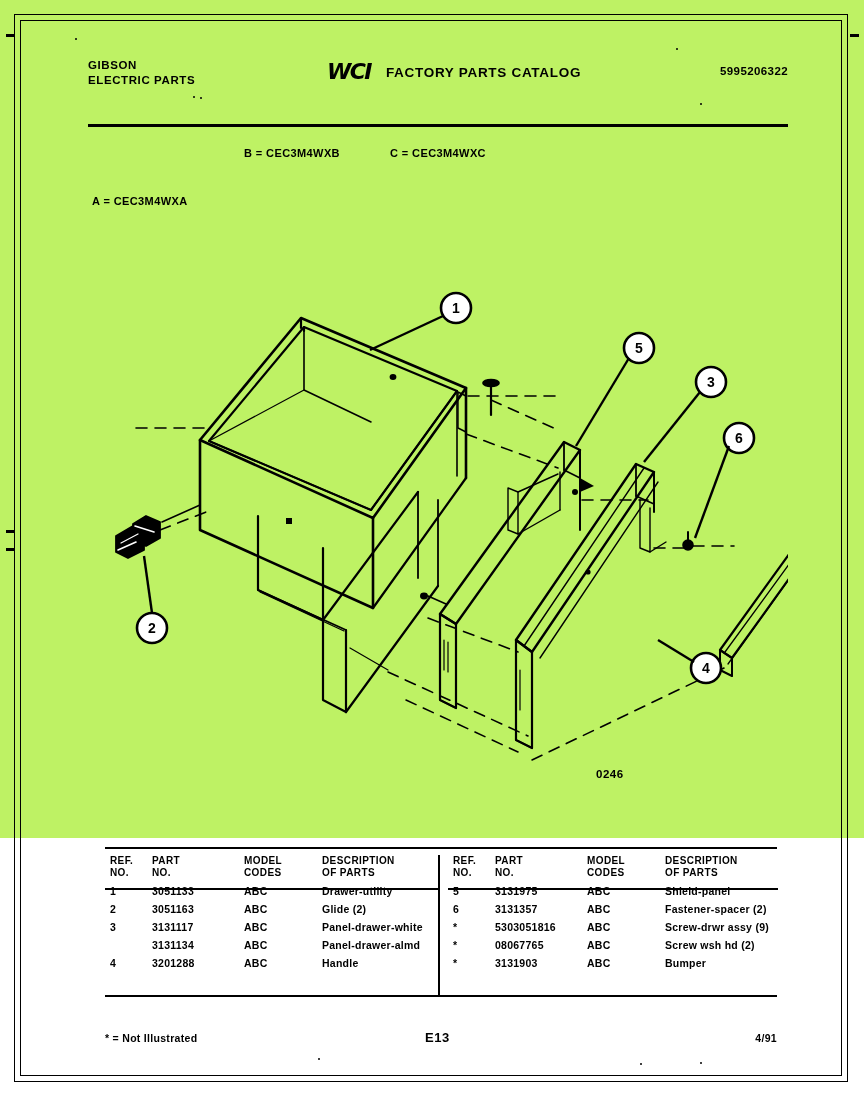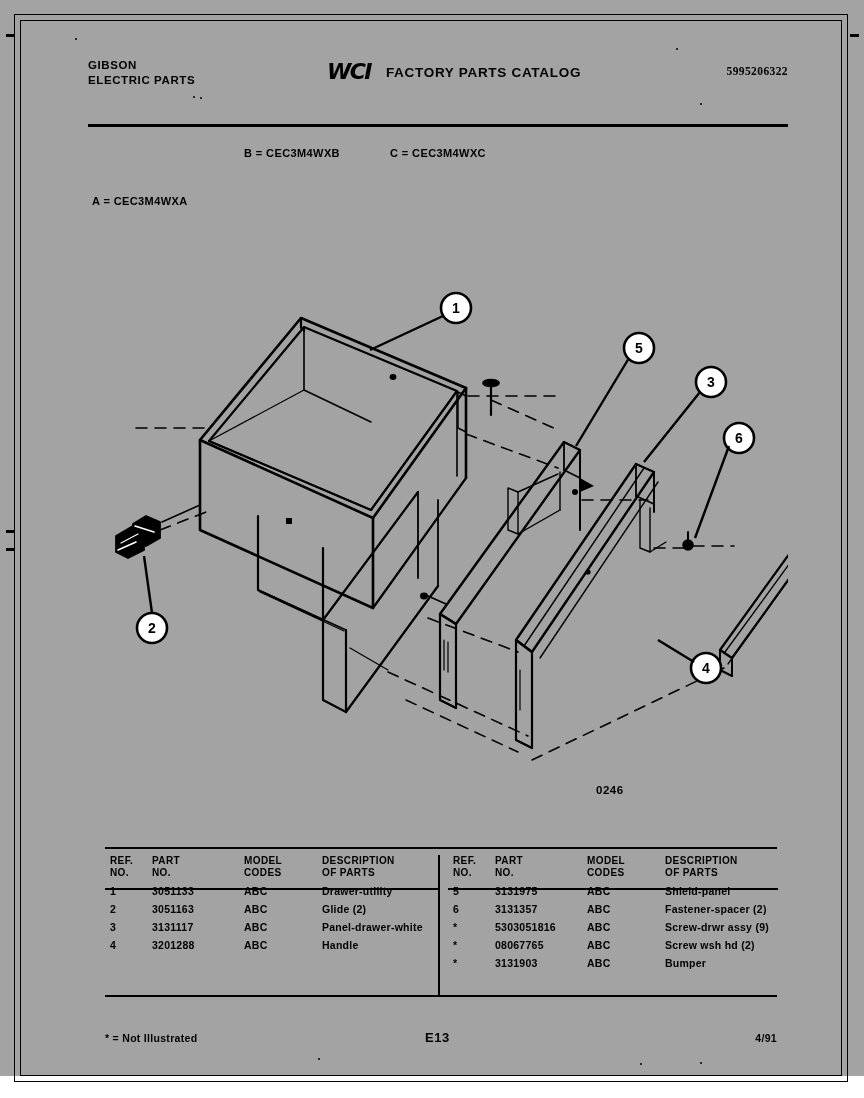--- a/index.html
+++ b/index.html
@@ -14,22 +14,22 @@
     color: #000000;
     position: relative;
     overflow: hidden;
   }
 
   
   #page {
     position: absolute;
     left: 0; top: 0;
     width: 864px;
-    height: 1076px;
-    background: #a3a3a3;
+    height: 838px;
+    background: #bef264;
   }
   .page-border {
     position: absolute;
     left: 14px; top: 14px;
     width: 834px;
     height: 1068px;
     border: 1px solid #000;
     box-sizing: border-box;
   }
   .page-border-inner {
@@ -82,21 +82,20 @@
     font-weight: bold;
     letter-spacing: 0.7px;
     white-space: nowrap;
   }
   .catalog-number {
     position: absolute;
     right: 0; top: 11px;
     font-size: 11.5px;
     font-weight: bold;
     letter-spacing: 0.4px;
-    font-family: Liberation Serif, serif;
   }
 
   
   .rule-thick {
     position: absolute;
     background: #000;
     height: 3px;
   }
 
   
@@ -124,21 +123,20 @@
     height: 600px;
   }
   #diagram svg { display: block; }
 
   .dwg-number {
     position: absolute;
     left: 596px; top: 768px;
     font-size: 11.5px;
     font-weight: bold;
     letter-spacing: 0.5px;
-    margin-top: 16px;
   }
 
   
   #tables {
     position: absolute;
     left: 105px; top: 855px;
     width: 672px;
     height: 150px;
     text-decoration: underline;
   }
@@ -462,20 +460,26 @@
               <td class="c-model">ABC</td>
               <td class="c-desc">Glide (2)</td>
             </tr>
             <tr>
               <td class="c-ref">3</td>
               <td class="c-part">3131117</td>
               <td class="c-model">ABC</td>
               <td class="c-desc">Panel-drawer-white</td>
             </tr>
             <tr>
+              <td class="c-ref"></td>
+              <td class="c-part">3131134</td>
+              <td class="c-model">ABC</td>
+              <td class="c-desc">Panel-drawer-almd</td>
+            </tr>
+            <tr>
               <td class="c-ref">4</td>
               <td class="c-part">3201288</td>
               <td class="c-model">ABC</td>
               <td class="c-desc">Handle</td>
             </tr>
           </tbody>
       </table>
     </div>
 
     <div class="table-half half-right">

